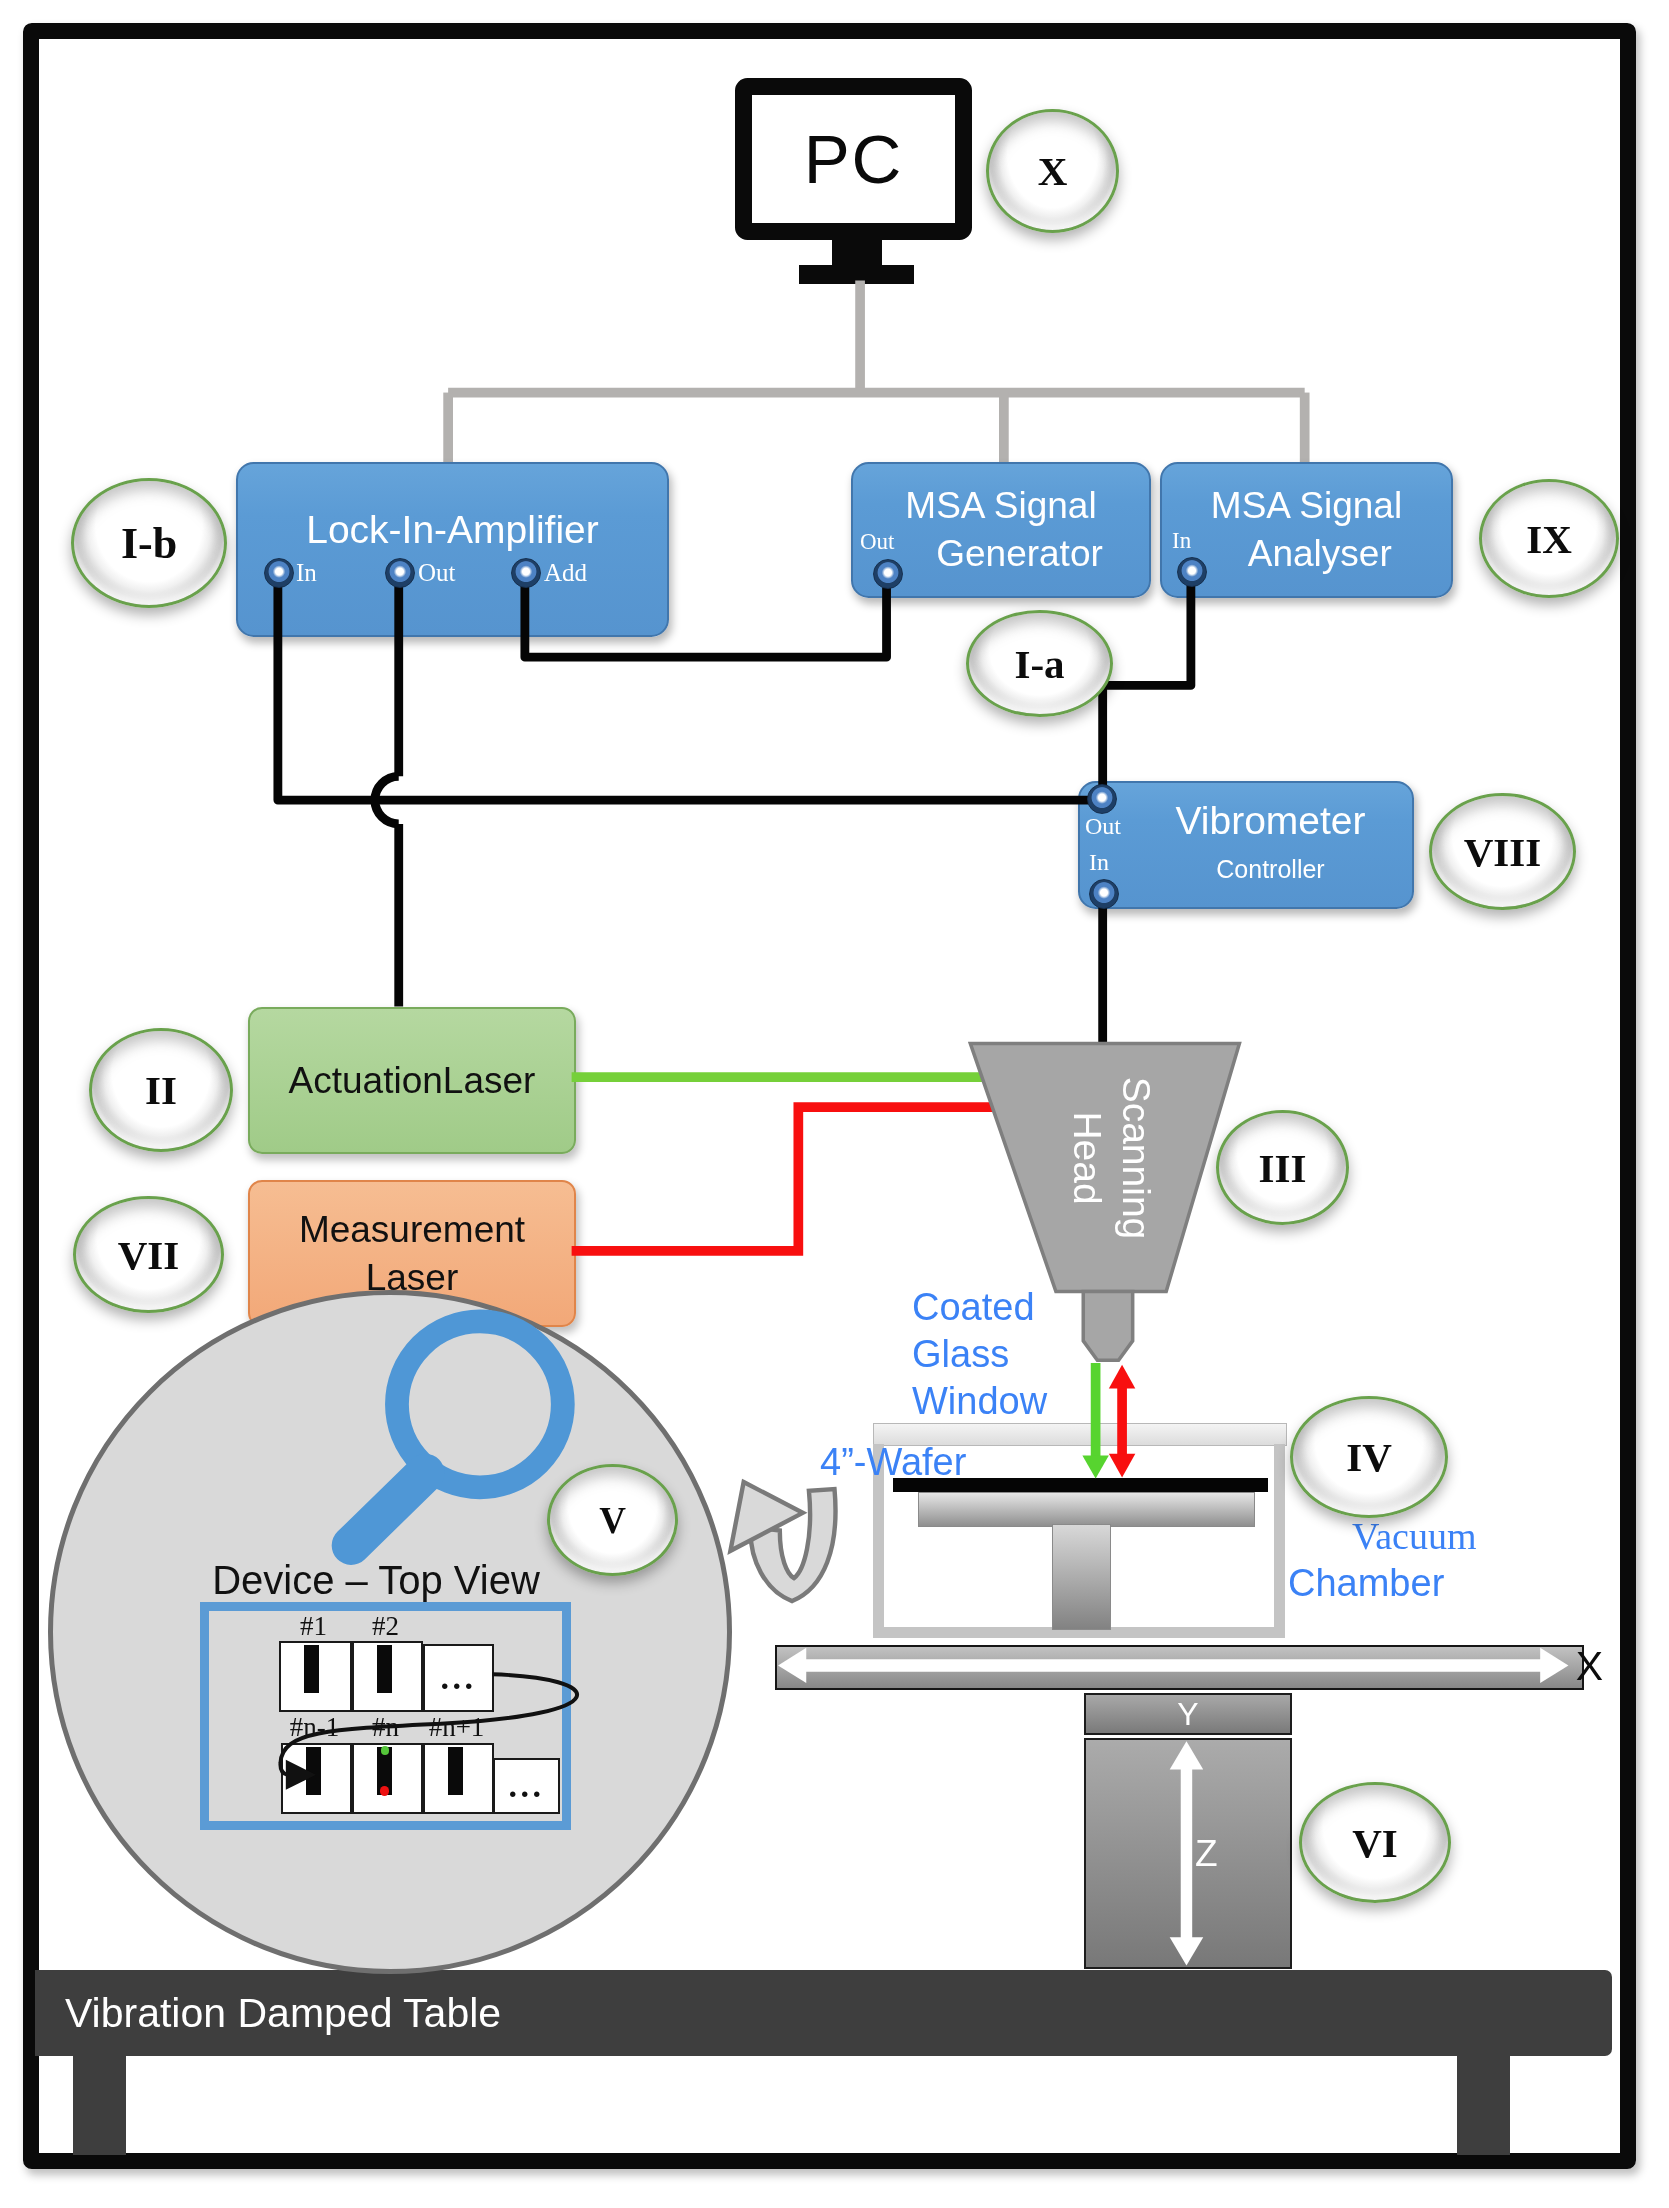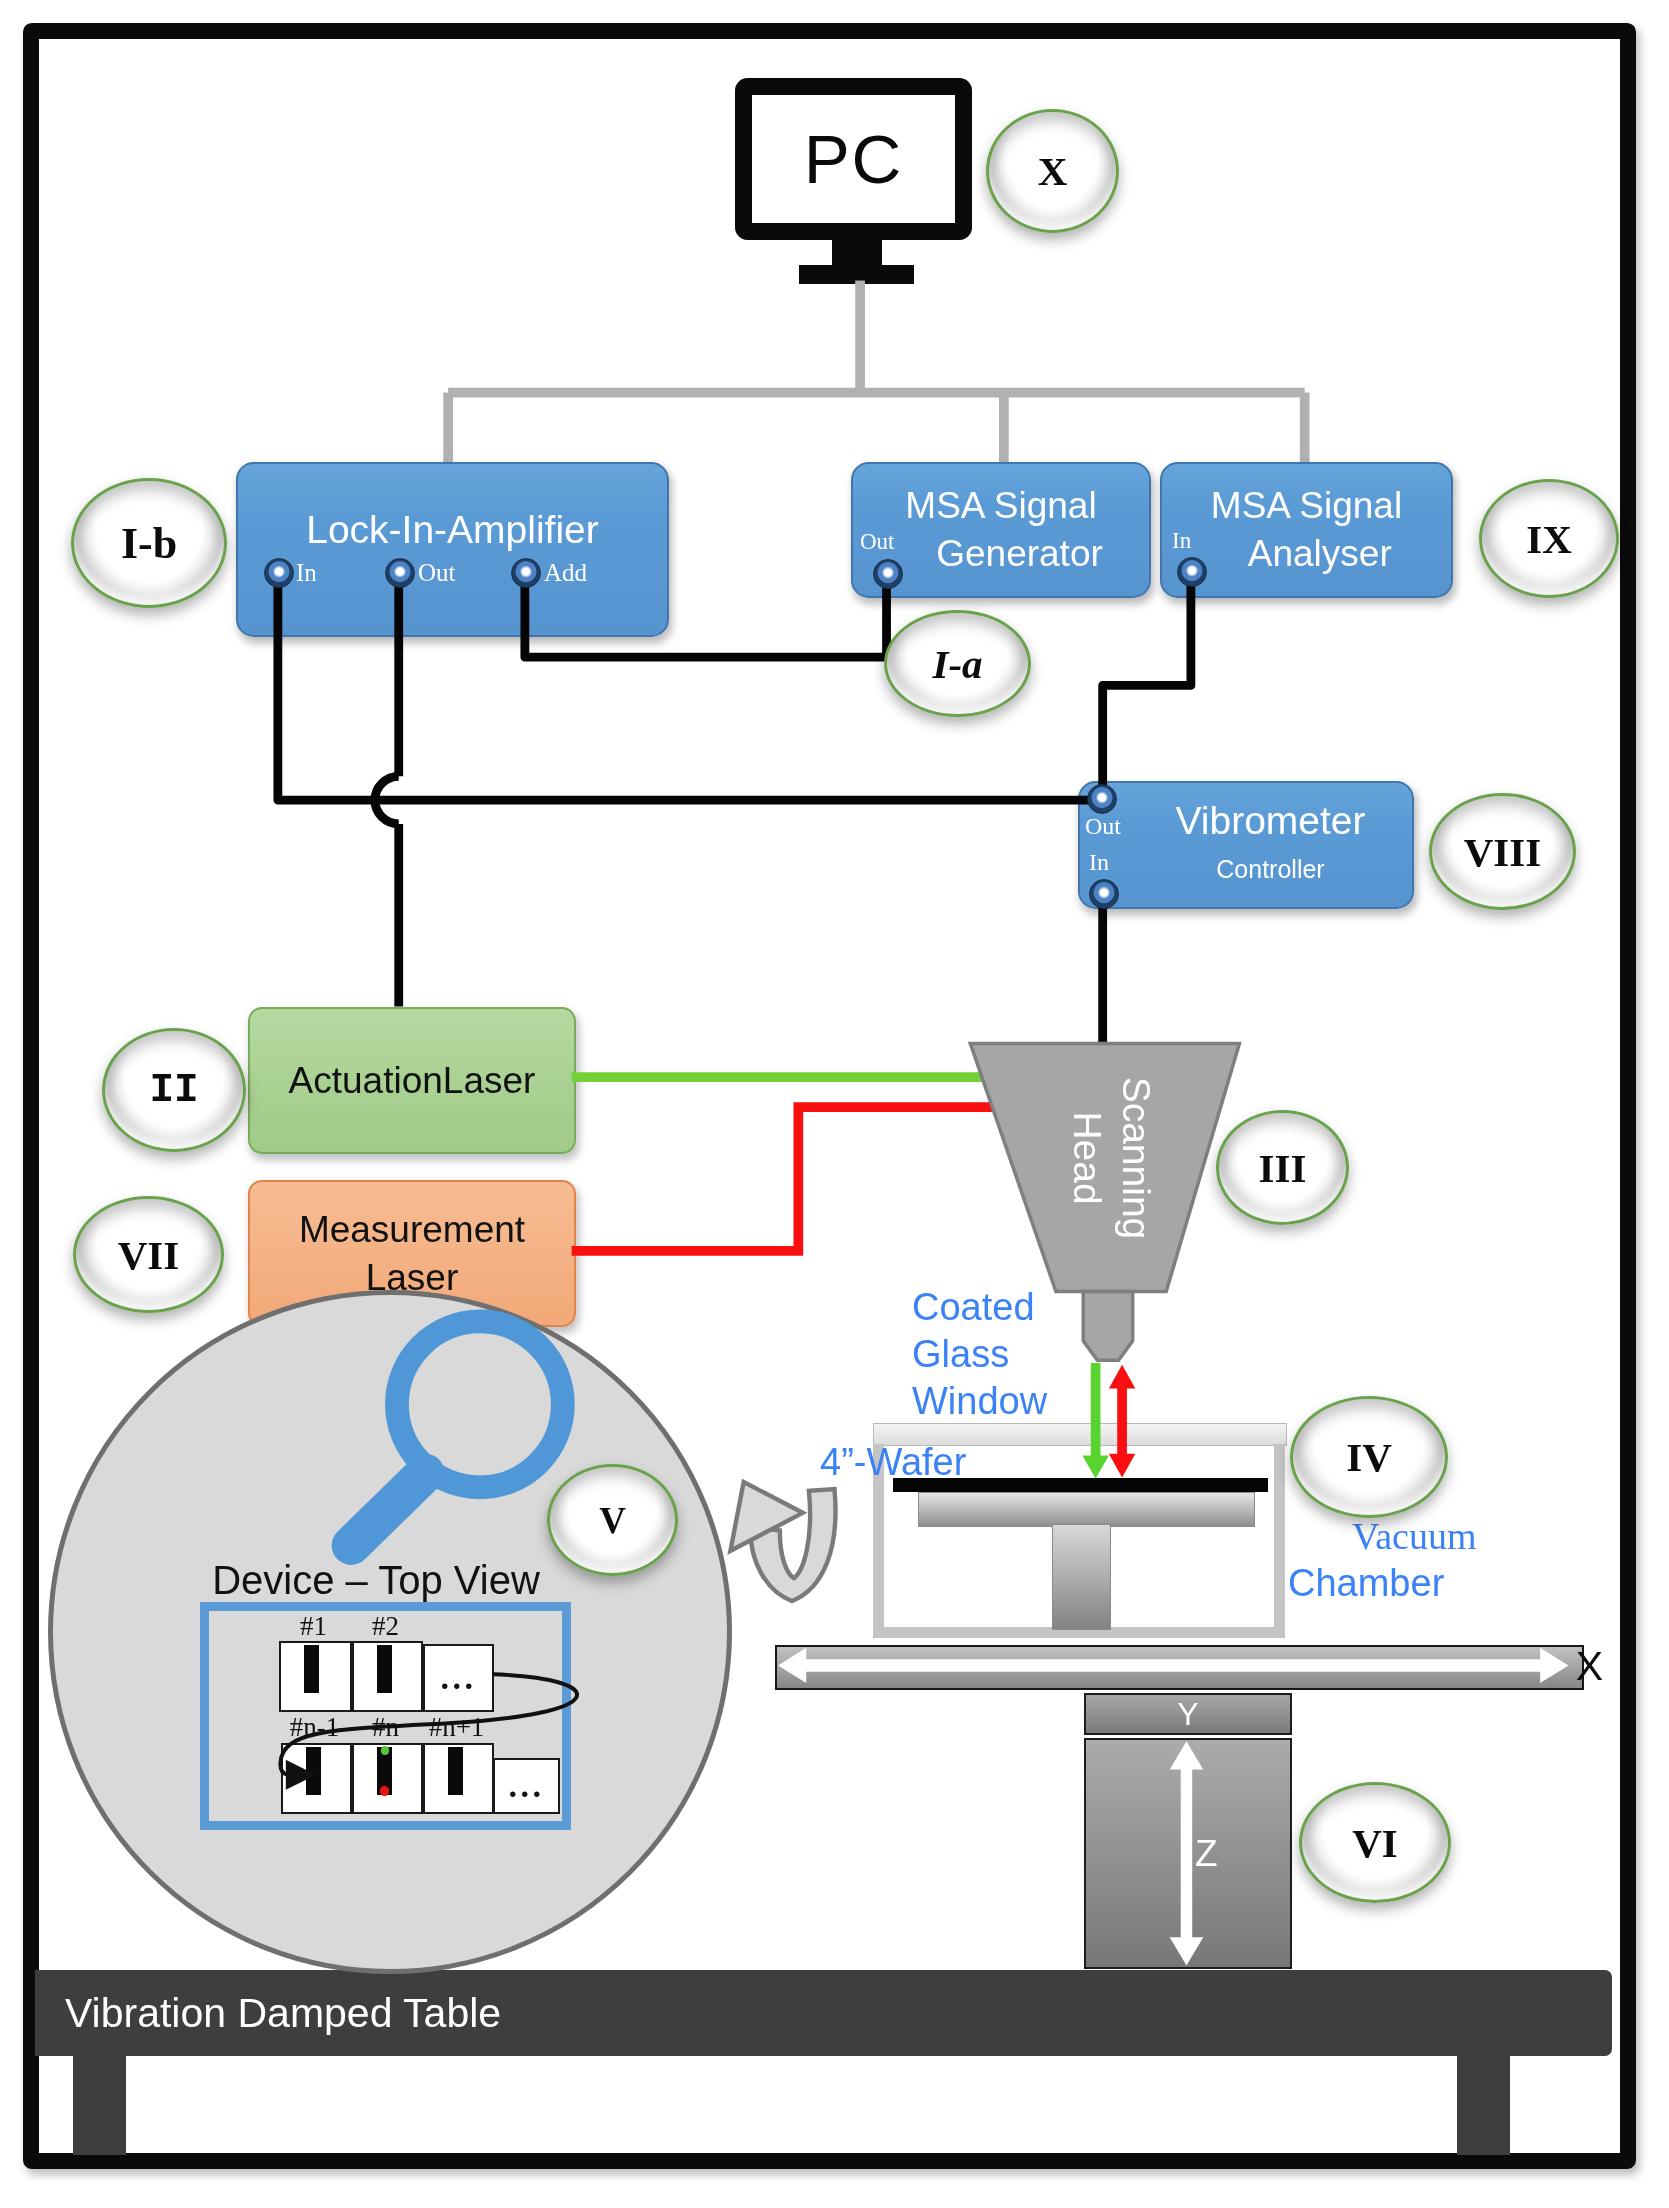--- a/index.html
+++ b/index.html
@@ -262,23 +262,23 @@
   <div class="abs port" style="left:1089px;top:879px;"></div>
 
   <div class="abs" id="head-text">
     <div>Scanning</div>
     <div>Head</div>
   </div>
 
   <div class="abs badge" style="left:986px;top:109px;width:127px;height:118px;">X</div>
   <div class="abs badge" style="left:71px;top:478px;width:150px;height:124px;font-size:44px;">I-b</div>
   <div class="abs badge" style="left:1479px;top:479px;width:134px;height:113px;">IX</div>
-  <div class="abs badge" style="left:884px;top:610px;width:141px;height:101px;font-style:italic;">I-a</div>
+  <div class="abs badge" style="left:966px;top:610px;width:141px;height:101px;">I-a</div>
   <div class="abs badge" style="left:1429px;top:793px;width:141px;height:111px;">VIII</div>
-  <div class="abs badge" style="left:102px;top:1028px;width:138px;height:118px;font-family:Liberation Mono, monospace;">II</div>
+  <div class="abs badge" style="left:89px;top:1028px;width:138px;height:118px;">II</div>
   <div class="abs badge" style="left:73px;top:1196px;width:145px;height:111px;">VII</div>
   <div class="abs badge" style="left:1216px;top:1110px;width:127px;height:109px;">III</div>
   <div class="abs badge" style="left:1290px;top:1396px;width:152px;height:116px;">IV</div>
   <div class="abs badge" style="left:547px;top:1464px;width:125px;height:106px;font-size:37px;">V</div>
   <div class="abs badge" style="left:1299px;top:1782px;width:146px;height:115px;">VI</div>
 
 </div>
 
 
 </body></html>

